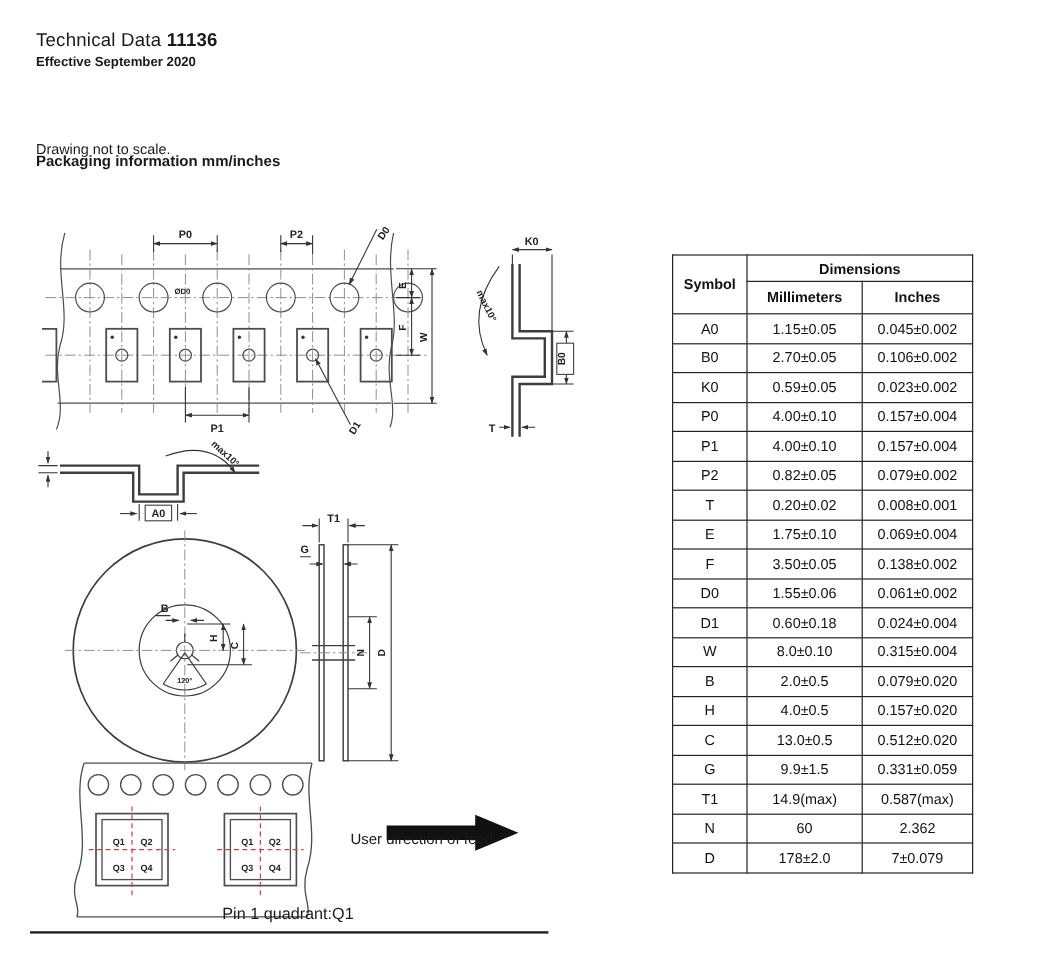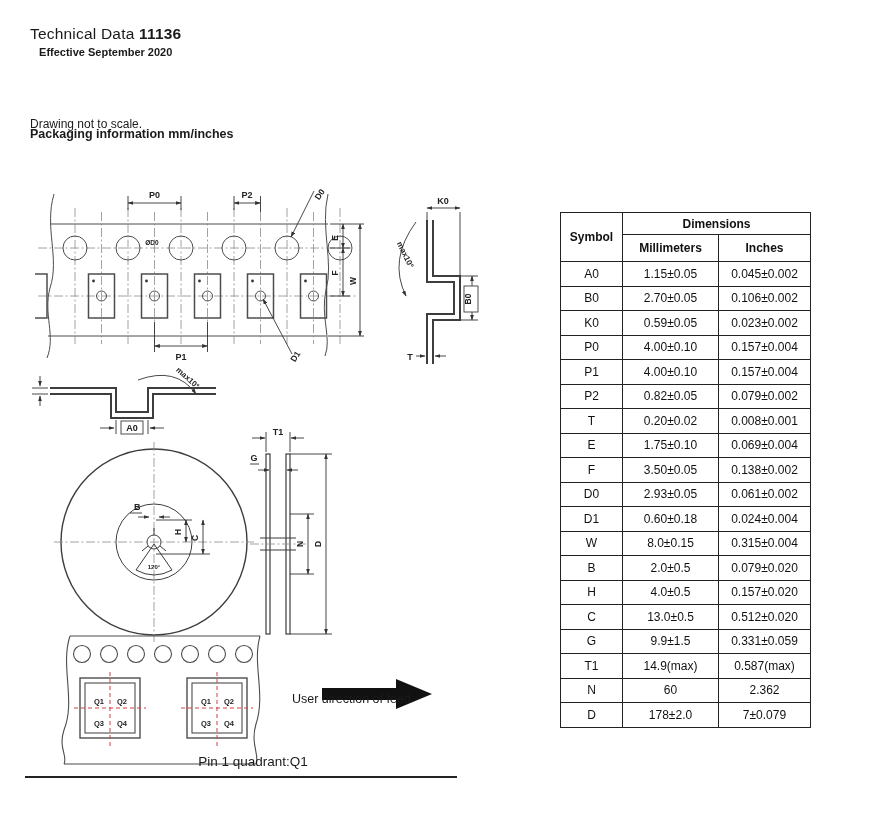--- a/index.html
+++ b/index.html
@@ -4,21 +4,21 @@
 <style>
   html,body { margin:0; padding:0; background:#ffffff; }
   .page { position:relative; width:815px; height:816px; background:#fff;
           font-family:"Liberation Sans", sans-serif; color:#1a1a1a; overflow:hidden; }
   .abs { position:absolute; }
 
   
   .hdr-left  { left:30px; top:25px; }
   .hdr-line1 { font-size:15.5px; letter-spacing:.2px; }
   .hdr-line1 b { font-weight:700; }
-  .hdr-line2 { font-size:11px; font-weight:700; margin-top:3px;text-align:center; }
+  .hdr-line2 { font-size:11px; font-weight:700; margin-top:3px; }
   .hdr-right { right:64px; top:23px; text-align:right; }
   .hdr-models { font-size:15px; font-weight:700; }
   .hdr-desc   { font-size:14.5px; font-weight:700; margin-top:2px; }
 
   
   .sec-title { left:30px; top:95px;  font-size:12.5px; font-weight:700;margin-top:32px; }
   .note1     { left:30px; top:117px; font-size:12px; }
   .note2     { left:30px; top:139px; font-size:12px; }
 
   
@@ -28,21 +28,21 @@
                vertical-align:middle; padding:0; }
   .dim-table th { font-weight:700; }
   .dim-table td { height:23.5px; font-weight:400; }
   .col-sym { width:62px; } .col-mm { width:96px; } .col-in { width:92px; }
   .hrow1 th { height:21px; } .hrow2 th { height:26px; }
 
   
   svg { display:block; }
   svg text { font-family:"Liberation Sans", sans-serif; fill:#222; font-weight:600; }
   .feed-caption { left:292px; top:692px; width:150px; font-size:12.5px; }
-  .pin1 { left:37px; top:754px; width:432px; text-align:center; font-size:13.5px; }
+  .pin1 { left:24px; top:754px; width:432px; text-align:center; font-size:13.5px; }
   .pin1-line { left:25px; top:776px; width:432px; height:2px; background:#222; }
 </style>
 </head>
 <body>
 
 <div class="page">
 
   <div class="abs hdr-left">
     <div class="hdr-line1">
       <span>Technical Data</span>
@@ -379,31 +379,31 @@
           <td>1.75±0.10</td>
           <td>0.069±0.004</td>
         </tr>
         <tr>
           <td>F</td>
           <td>3.50±0.05</td>
           <td>0.138±0.002</td>
         </tr>
         <tr>
           <td>D0</td>
-          <td>2.93±0.05</td>
+          <td>1.55±0.06</td>
           <td>0.061±0.002</td>
         </tr>
         <tr>
           <td>D1</td>
           <td>0.60±0.18</td>
           <td>0.024±0.004</td>
         </tr>
         <tr>
           <td>W</td>
-          <td>8.0±0.15</td>
+          <td>8.0±0.10</td>
           <td>0.315±0.004</td>
         </tr>
         <tr>
           <td>B</td>
           <td>2.0±0.5</td>
           <td>0.079±0.020</td>
         </tr>
         <tr>
           <td>H</td>
           <td>4.0±0.5</td>

